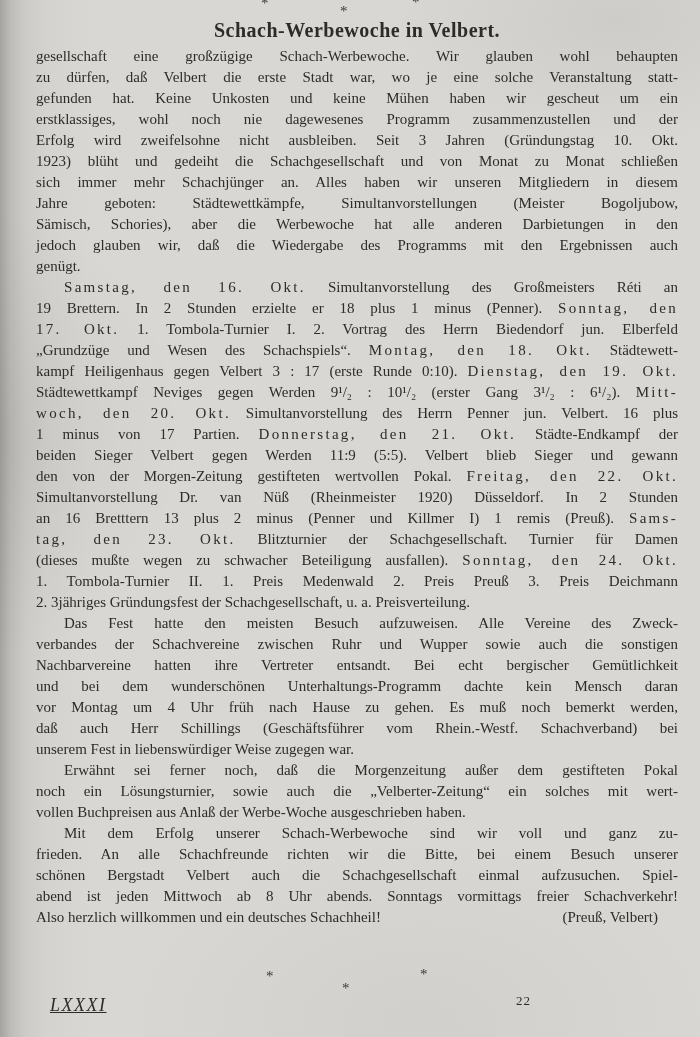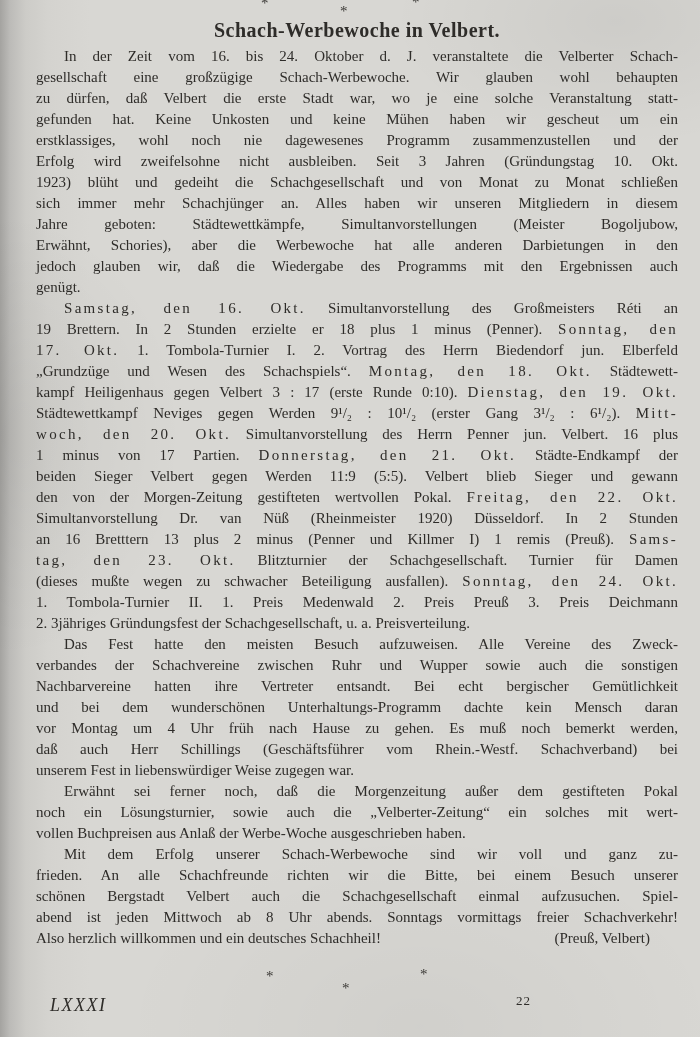--- a/index.html
+++ b/index.html
@@ -24,56 +24,55 @@
     position:absolute;left:36px;top:46px;width:642px;
   }
   .line{
     height:21px;line-height:21px;font-size:15px;
     text-align:justify;white-space:nowrap;
   }
   .line.just{text-align-last:justify;white-space:normal;}
   .line.ind{text-indent:28px;}
   .line.split{display:flex;justify-content:space-between;white-space:normal;}
   .sperr{letter-spacing:2.3px;word-spacing:2px;margin-top:27px;}
-  .sig{margin-right:28px;}
+  .sig{margin-right:20px;}
   .ast{
     position:absolute;font-size:15px;color:#3a3835;
   }
   .footer-vol{
     position:absolute;left:50px;top:995px;
-    font-style:italic;font-size:18px;letter-spacing:1.5px;
+    font-style:italic;font-size:18px;letter-spacing:1.5px;text-decoration:underline;
   }
   .footer-page{
     position:absolute;left:516px;top:993px;
     font-size:13px;letter-spacing:1px;
   }
 </style>
 </head>
 <body>
 
 <div class="page">
 
   <span class="ast" style="left:261px;top:-5px;">*</span>
   <span class="ast" style="left:340px;top:3px;">*</span>
   <span class="ast" style="left:412px;top:-6px;">*</span>
 
   <div class="title">Schach-Werbewoche in Velbert.</div>
 
   <div class="article">
       <div>
-        <div class="line just ind"><span>In der Zeit vom 16. bis 24. Oktober d. J. veranstaltete die Velberter Schach-</span></div>
         <div class="line just"><span>gesellschaft eine großzügige Schach-Werbewoche. Wir glauben wohl behaupten</span></div>
         <div class="line just"><span>zu dürfen, daß Velbert die erste Stadt war, wo je eine solche Veranstaltung statt-</span></div>
         <div class="line just"><span>gefunden hat. Keine Unkosten und keine Mühen haben wir gescheut um ein</span></div>
         <div class="line just"><span>erstklassiges, wohl noch nie dagewesenes Programm zusammenzustellen und der</span></div>
         <div class="line just"><span>Erfolg wird zweifelsohne nicht ausbleiben. Seit 3 Jahren (Gründungstag 10. Okt.</span></div>
         <div class="line just"><span>1923) blüht und gedeiht die Schachgesellschaft und von Monat zu Monat schließen</span></div>
         <div class="line just"><span>sich immer mehr Schachjünger an. Alles haben wir unseren Mitgliedern in diesem</span></div>
         <div class="line just"><span>Jahre geboten: Städtewettkämpfe, Simultanvorstellungen (Meister Bogoljubow,</span></div>
-        <div class="line just"><span>Erwähnt, Schories), aber die Werbewoche hat alle anderen Darbietungen in den</span></div>
+        <div class="line just"><span>Sämisch, Schories), aber die Werbewoche hat alle anderen Darbietungen in den</span></div>
         <div class="line just"><span>jedoch glauben wir, daß die Wiedergabe des Programms mit den Ergebnissen auch</span></div>
         <div class="line"><span>genügt.</span></div>
       </div>
       <div>
         <div class="line just ind"><span class="sperr">Samstag, den 16. Okt.</span><span> Simultanvorstellung des Großmeisters Réti an</span></div>
         <div class="line just"><span>19 Brettern. In 2 Stunden erzielte er 18 plus 1 minus (Penner). </span><span class="sperr">Sonntag, den</span></div>
         <div class="line just"><span class="sperr">17. Okt.</span><span> 1. Tombola-Turnier I. 2. Vortrag des Herrn Biedendorf jun. Elberfeld</span></div>
         <div class="line just"><span>„Grundzüge und Wesen des Schachspiels“. </span><span class="sperr">Montag, den 18. Okt.</span><span> Städtewett-</span></div>
         <div class="line just"><span>kampf Heiligenhaus gegen Velbert 3 : 17 (erste Runde 0:10). </span><span class="sperr">Dienstag, den 19. Okt.</span></div>
         <div class="line just"><span>Städtewettkampf Neviges gegen Werden 9¹/₂ : 10¹/₂ (erster Gang 3¹/₂ : 6¹/₂). </span><span class="sperr">Mitt-</span></div>

